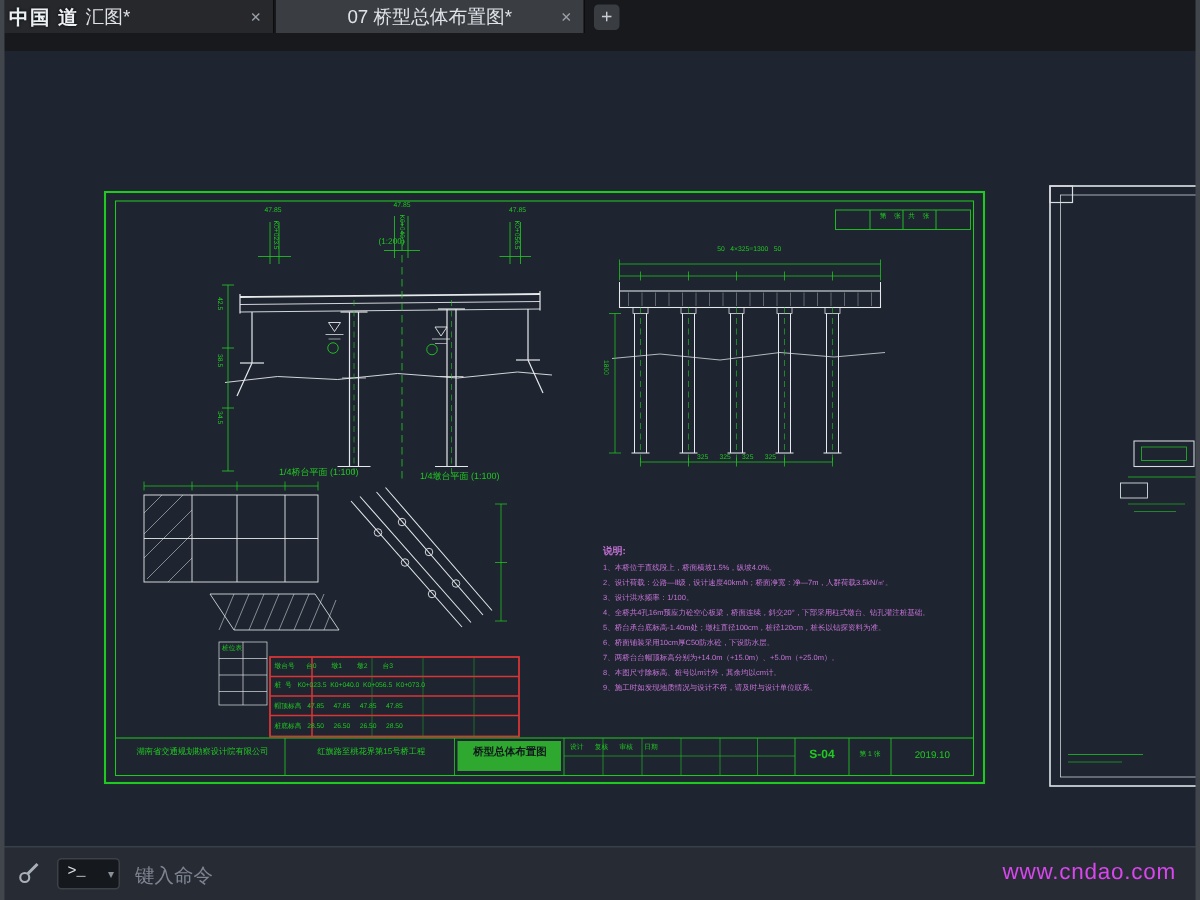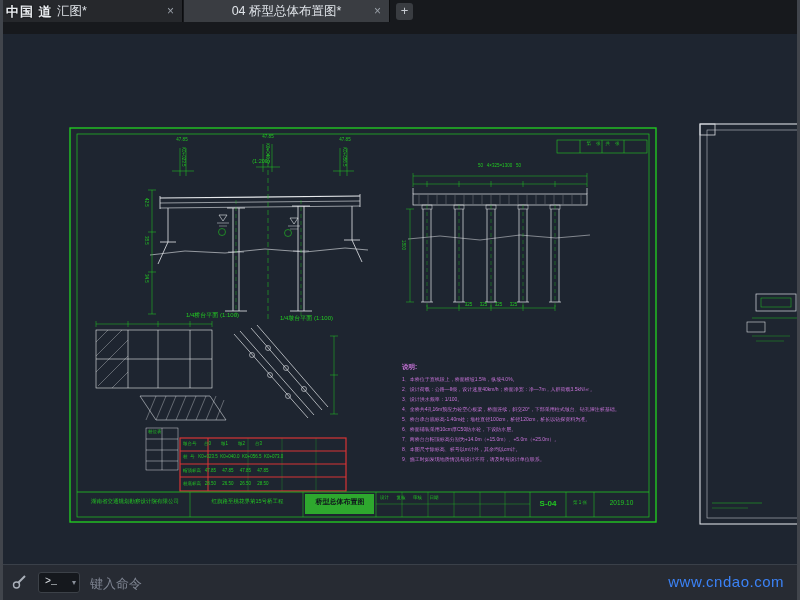--- a/index.html
+++ b/index.html
@@ -40,34 +40,34 @@
   .wrench{position:absolute;left:12px;top:9px;}
   .promptbox{position:absolute;left:38px;top:7px;width:42px;height:21px;background:#15181d;
              border:1px solid #3c4148;border-radius:3px;box-sizing:border-box;}
   .promptglyph{position:absolute;left:6px;top:3px;color:#dfe3e8;font-size:10px;
                font-family:"Liberation Mono","DejaVu Sans Mono",monospace;}
   .caret{position:absolute;right:3px;top:5px;color:#8a909a;font-size:8px;}
   .cmd{position:absolute;left:88px;top:7px;width:320px;height:21px;background:transparent;
        border:none;outline:none;color:#f0abfc;font-size:13px;
        font-family:"Liberation Sans","DejaVu Sans",sans-serif;}
   .cmd::placeholder{color:#7e8491;opacity:1;}
-  .wm-status{position:absolute;right:16px;top:8px;color:#3b82f6;font-size:15px;letter-spacing:.5px;}
+  .wm-status{position:absolute;right:16px;top:8px;color:#d946ef;font-size:15px;letter-spacing:.5px;}
 </style>
 </head>
 <body>
 
 <div class="app">
 
   <div class="tabbar">
     <div class="tab tab1">
       <span>汇图*</span>
       <span class="tab-close">×</span>
     </div>
     <div class="tab tab2">
-      <span>04 桥型总体布置图*</span>
+      <span>07 桥型总体布置图*</span>
       <span class="tab-close">×</span>
     </div>
     <div class="newtab">+</div>
   </div>
   <div class="wm-topleft">中国 道</div>
 
   <div class="canvas">
 
     <svg width="800" height="543" viewBox="0 22 800 543">
 

